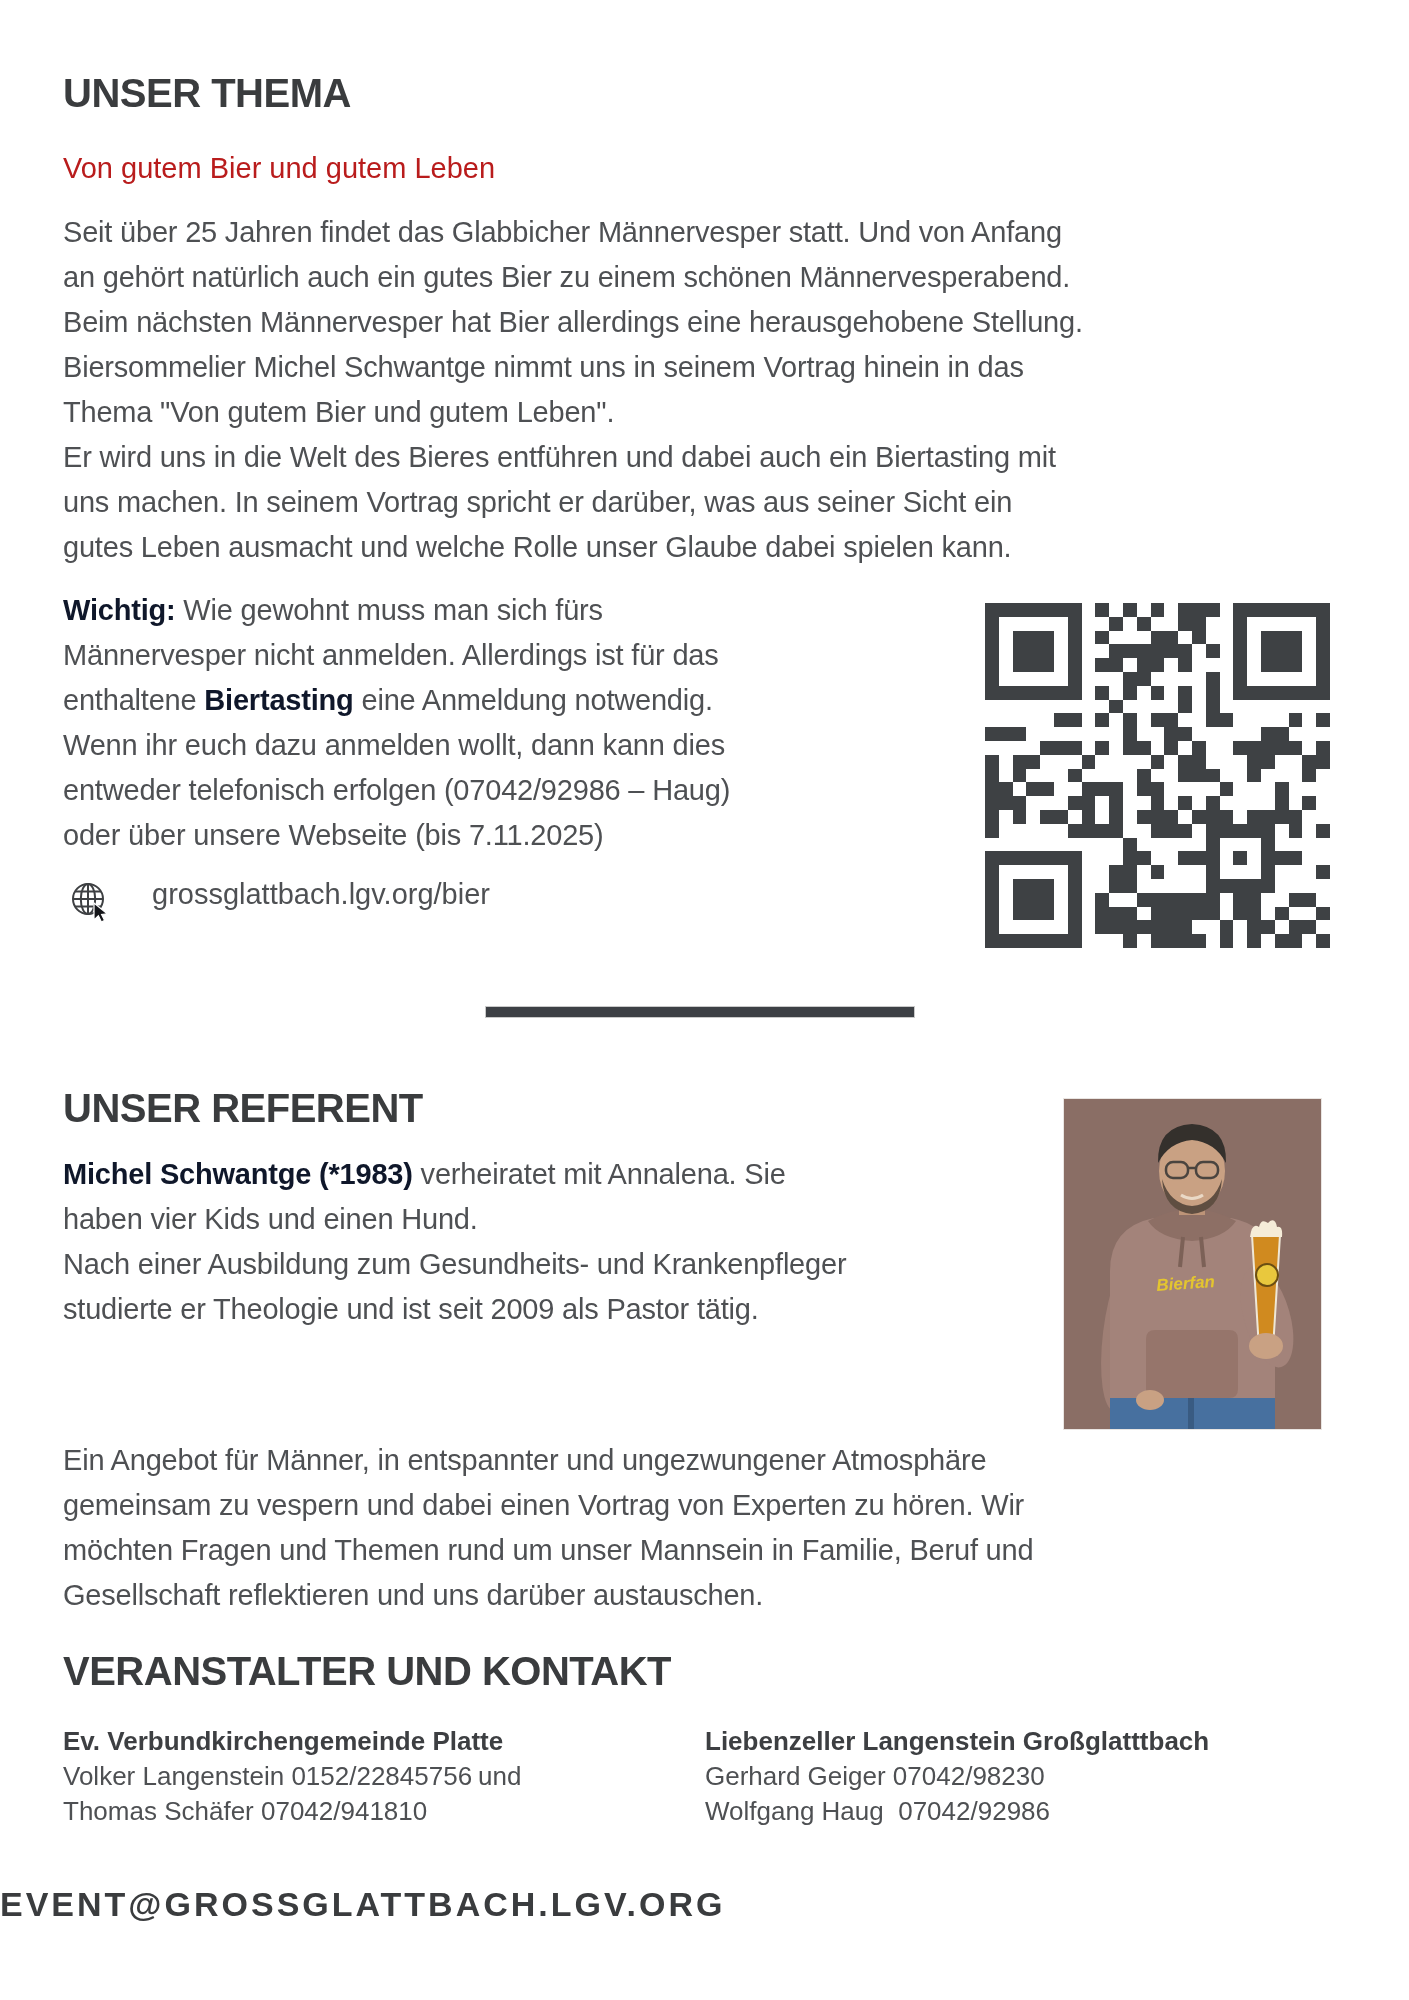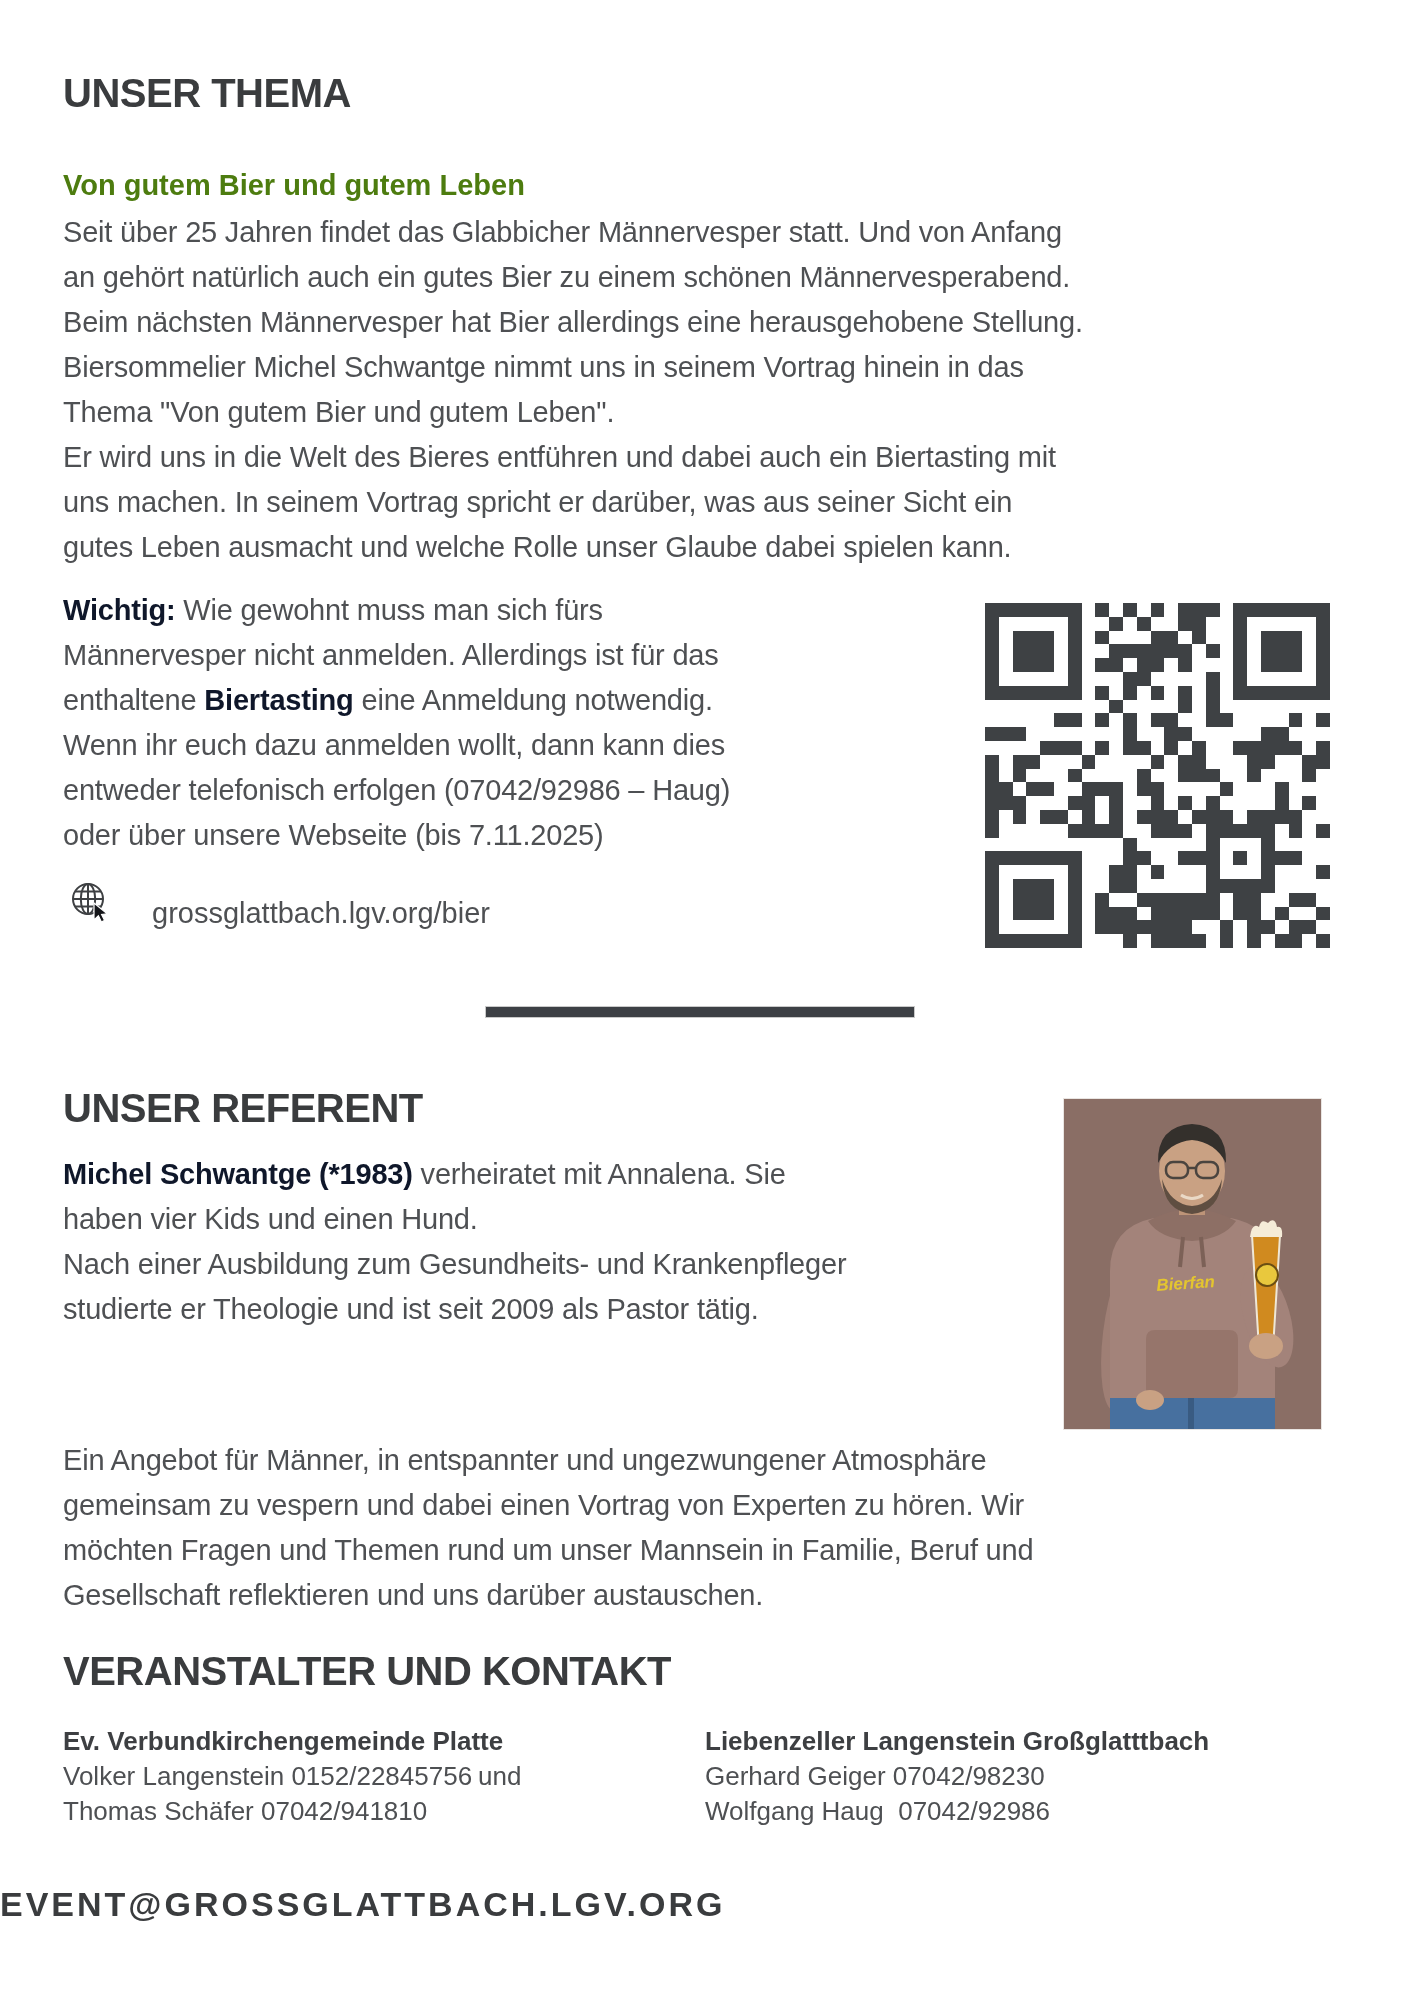--- a/index.html
+++ b/index.html
@@ -7,34 +7,34 @@
     position:relative;width:1409px;height:2000px;background:#ffffff;
     font-family:"Liberation Sans","DejaVu Sans",sans-serif;
     color:#4e5053;overflow:hidden;
   }
   .abs{position:absolute;}
   .h1{
     font-size:40px;font-weight:700;letter-spacing:-0.5px;
     color:#3a3c3e;line-height:1.05;white-space:nowrap;
   }
   .h2{
-    font-size:29px;font-weight:700;color:#4d7c0f;white-space:nowrap;margin-top:17px;
+    font-size:29px;font-weight:400;color:#b91c1c;white-space:nowrap;
   }
   .body-text{
     font-size:29px;line-height:45px;white-space:pre-line;
     color:#4e5053;letter-spacing:-0.2px;
   }
   .bold{font-weight:700;color:#0f172a;}
   .contact-text{
     font-size:26px;line-height:35px;white-space:pre-line;
     color:#4e5053;
   }
   .contact-org{font-weight:700;color:#3d3f42;white-space:nowrap;margin-top:20px;}
   .divider{background:#3d4045;border:1px solid #c9c9c9;}
-  .web-row{display:flex;align-items:flex-end;gap:38px;}
+  .web-row{display:flex;align-items:flex-start;gap:38px;}
   .url{font-size:29px;color:#4e5053;}
   .footer-email{
     width:100%;text-align:left;font-size:34px;font-weight:700;
     letter-spacing:3px;color:#3a3c3e;white-space:nowrap;
   }
   .qr-box{width:345px;height:345px;}
   .qr-box svg{width:100%;height:100%;display:block;}
   .photo-box{width:257px;height:330px;border:1px solid #e9e5e2;box-sizing:content-box;}
   .photo-box svg{display:block;}
 </style>

